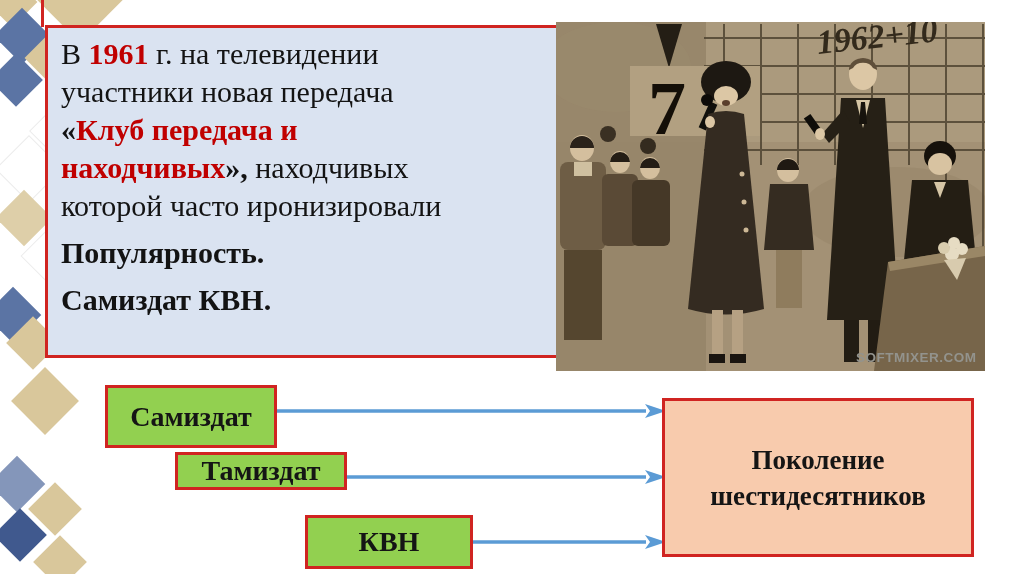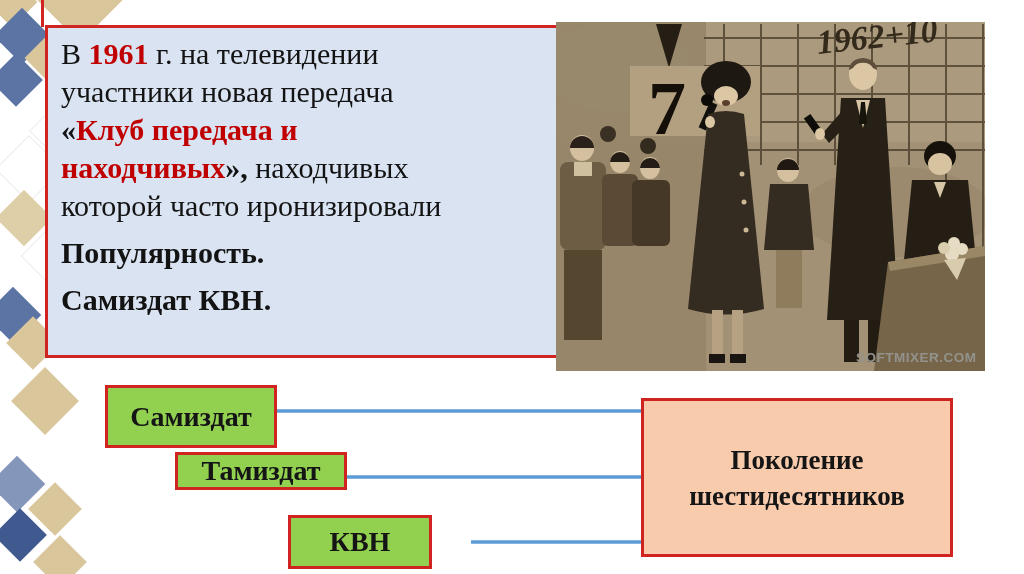--- a/index.html
+++ b/index.html
@@ -35,23 +35,23 @@
   
   .flow-svg{position:absolute;left:0;top:380px;width:1024px;height:194px;z-index:2;pointer-events:none;}
   .srcbox{
     position:absolute;box-sizing:border-box;z-index:3;
     border:3px solid #d02421;background:#92d050;
     display:flex;align-items:center;justify-content:center;
     font-weight:bold;font-size:28px;color:#151515;
   }
   #src1{left:85px;top:385px;width:172px;height:63px;margin-left:20px;}
   #src2{left:175px;top:452px;width:172px;height:38px;}
-  #src3{left:288px;top:515px;width:144px;height:54px;}
+  #src3{left:305px;top:515px;width:168px;height:54px;}
   .targetbox{
-    position:absolute;left:641px;top:398px;width:312px;height:159px;
+    position:absolute;left:662px;top:398px;width:312px;height:159px;
     box-sizing:border-box;border:3px solid #d02421;background:#f8cbad;
     display:flex;flex-direction:column;align-items:center;justify-content:center;
     font-weight:bold;font-size:27px;line-height:36px;color:#151515;z-index:3;
   }
 </style>
 </head>
 <body>
 
 <div class="diamond d-tan" style="left:-6px;top:-16px;width:36px;height:36px;"></div>
 <div class="diamond d-tan" style="left:30px;top:-78px;width:100px;height:100px;"></div>

